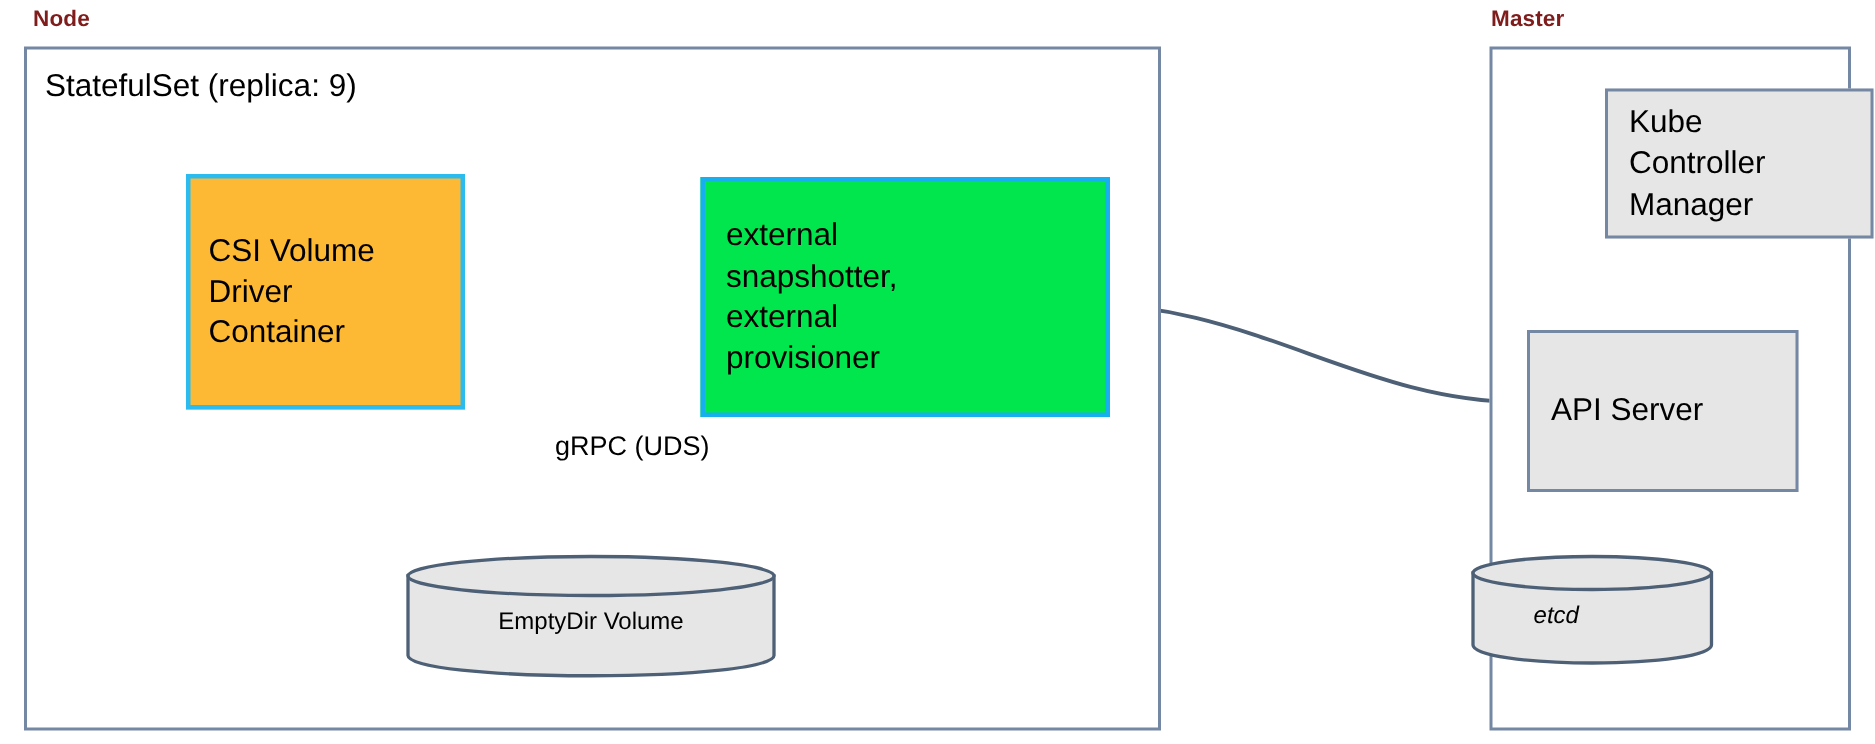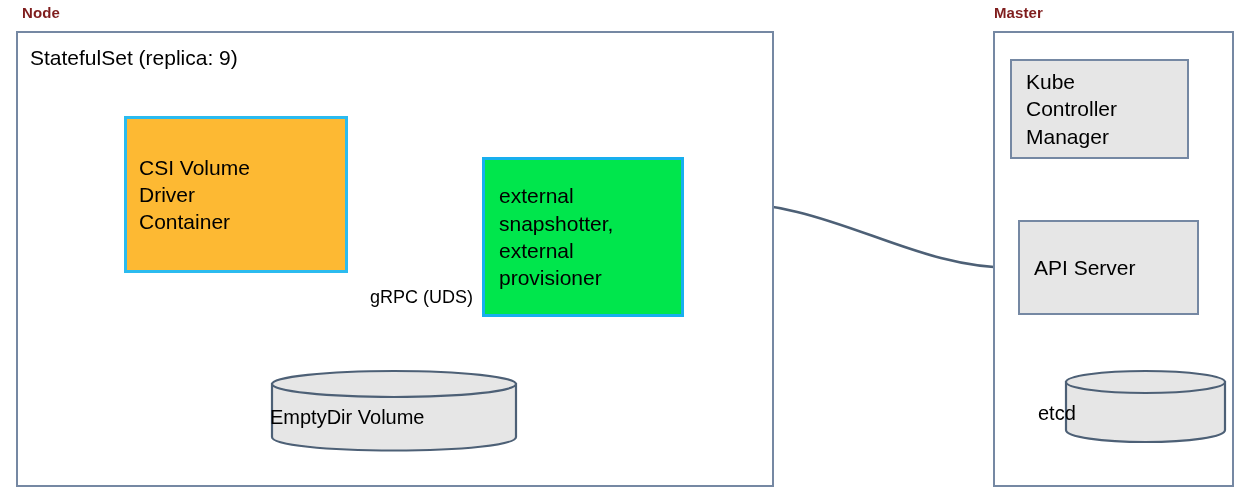--- a/index.html
+++ b/index.html
@@ -82,22 +82,22 @@
 
   
   .cylinder {
     position: absolute;
   }
   .cylinder svg { display: block; }
   .cylinder .cyl-label {
     position: absolute;
     left: 0;
     right: 0;
-    text-align: left;
-    font-size: 20px;
+    text-align: center;
+    font-size: 16px;
     color: #000000;
     white-space: nowrap;
   }
 
   
   .edge-label {
     position: absolute;
     font-size: 18px;
     color: #000000;
     white-space: nowrap;
@@ -126,58 +126,58 @@
 
     <line x1="1102" y1="319" x2="1096" y2="377" stroke="#4D6076" stroke-width="2.6" marker-start="url(#ah)" marker-end="url(#ah)"></line>
   </svg>
 
   <div class="group-caption" style="left:22px; top:4px;">Node</div>
 
   <div class="group-box" style="left:16px; top:31px; width:758px; height:456px;"></div>
 
   <div class="group-title" style="left:30px; top:46px;">StatefulSet (replica: 9)</div>
 
-  <div class="node-box node-orange" style="left:124px; top:116px; width:224px; height:157px;padding-left:12px;">
+  <div class="node-box node-orange" style="left:124px; top:116px; width:186px; height:157px;padding-left:12px;">
     <span class="node-label">CSI Volume
 Driver
 Container</span>
   </div>
 
-  <div class="node-box node-green" style="left:482px; top:118px; width:202px; height:160px;margin-top:39px;">
+  <div class="node-box node-green" style="left:467px; top:118px; width:273px; height:160px;">
     <span class="node-label">external
 snapshotter,
 external
 provisioner</span>
   </div>
 
   <div class="edge-label" style="left:324px; top:287px;">gRPC (UDS)</div>
 
   <div class="cylinder" style="left:270px; top:369px; width:248px; height:83px;">
     <svg width="248" height="83" viewBox="0 0 248 83" xmlns="http://www.w3.org/2000/svg">
       <path d="M2,15 L2,68 C2,76 57,81.5 124,81.5 C191,81.5 246,76 246,68 L246,15 Z" fill="#E6E6E6" stroke="#4D6076" stroke-width="2.2"></path>
       <ellipse cx="124" cy="15" rx="122" ry="13" fill="#E6E6E6" stroke="#4D6076" stroke-width="2.2"></ellipse>
     </svg>
     <span class="cyl-label" style="top:37px;">EmptyDir Volume</span>
   </div>
 
   <div class="group-caption" style="left:994px; top:4px;">Master</div>
 
   <div class="group-box" style="left:993px; top:31px; width:241px; height:456px;"></div>
 
-  <div class="node-box node-gray" style="left:1010px; top:59px; width:179px; height:100px;">
+  <div class="node-box node-gray" style="left:1070px; top:59px; width:179px; height:100px;">
     <span class="node-label">Kube
 Controller
 Manager</span>
   </div>
 
-  <div class="node-box node-gray" style="left:1018px; top:220px; width:181px; height:95px;">
+  <div class="node-box node-gray" style="left:1018px; top:220px; width:181px; height:108px;">
     <span class="node-label">API Server</span>
   </div>
 
-  <div class="cylinder" style="left:1064px; top:369px; width:141px; height:75px;">
+  <div class="cylinder" style="left:980px; top:369px; width:141px; height:75px;font-style:italic;">
     <svg width="163" height="75" viewBox="0 0 163 75" xmlns="http://www.w3.org/2000/svg">
       <path d="M2,13 L2,61 C2,68 38,73 81.5,73 C125,73 161,68 161,61 L161,13 Z" fill="#E6E6E6" stroke="#4D6076" stroke-width="2.2"></path>
       <ellipse cx="81.5" cy="13" rx="79.5" ry="11" fill="#E6E6E6" stroke="#4D6076" stroke-width="2.2"></ellipse>
     </svg>
     <span class="cyl-label" style="top:33px; left:-26px;">etcd</span>
   </div>
 
 </div>
 
 </body></html>

